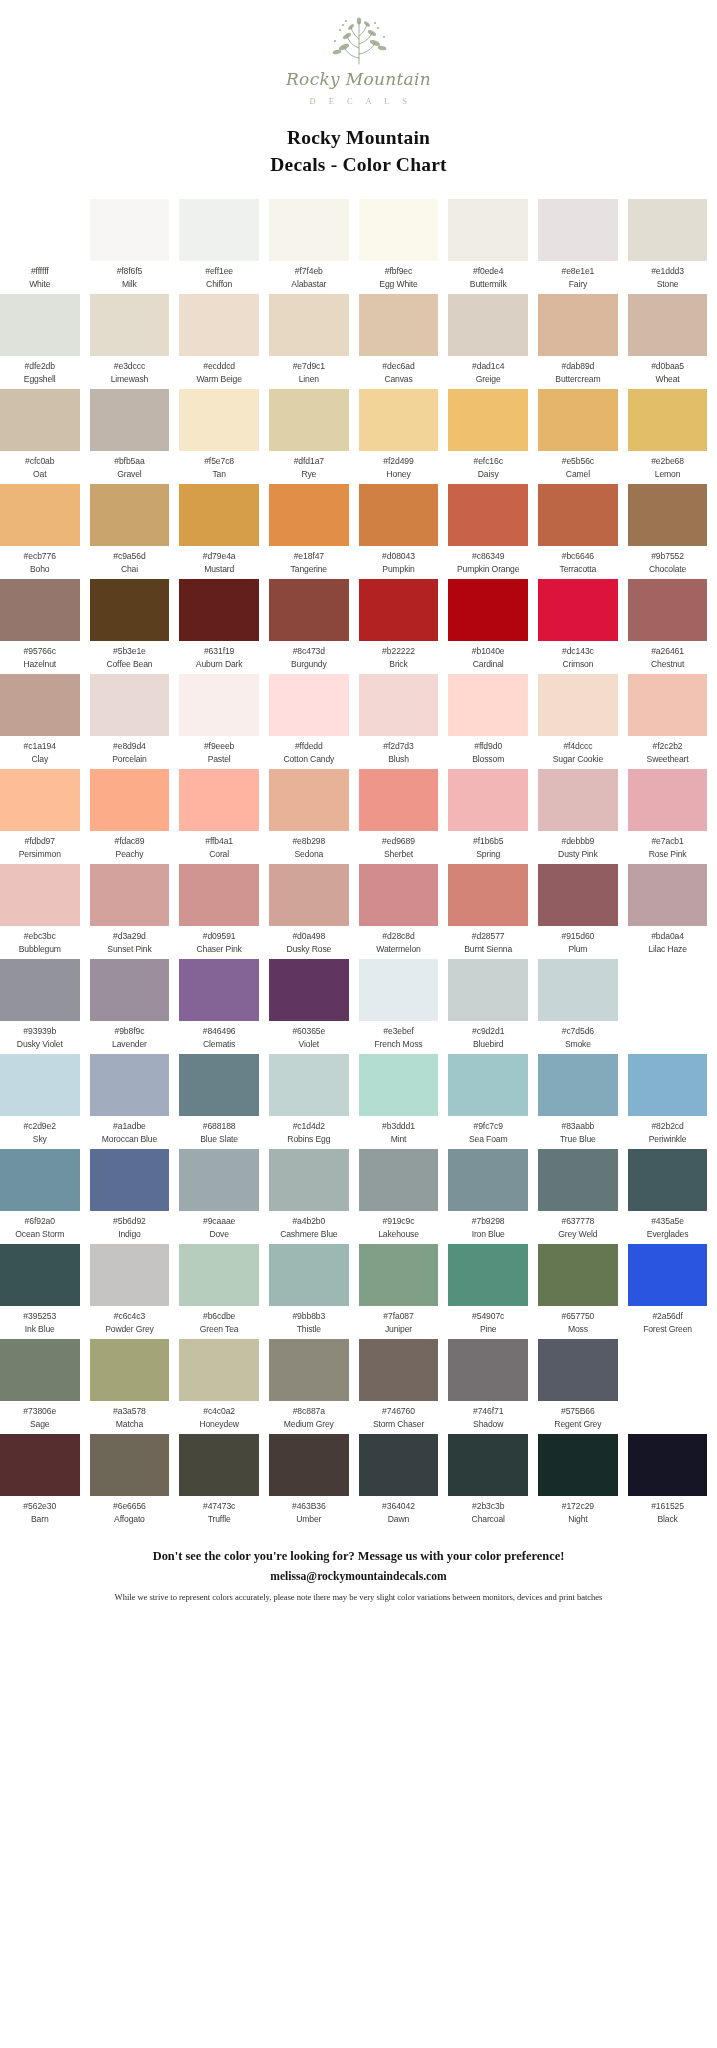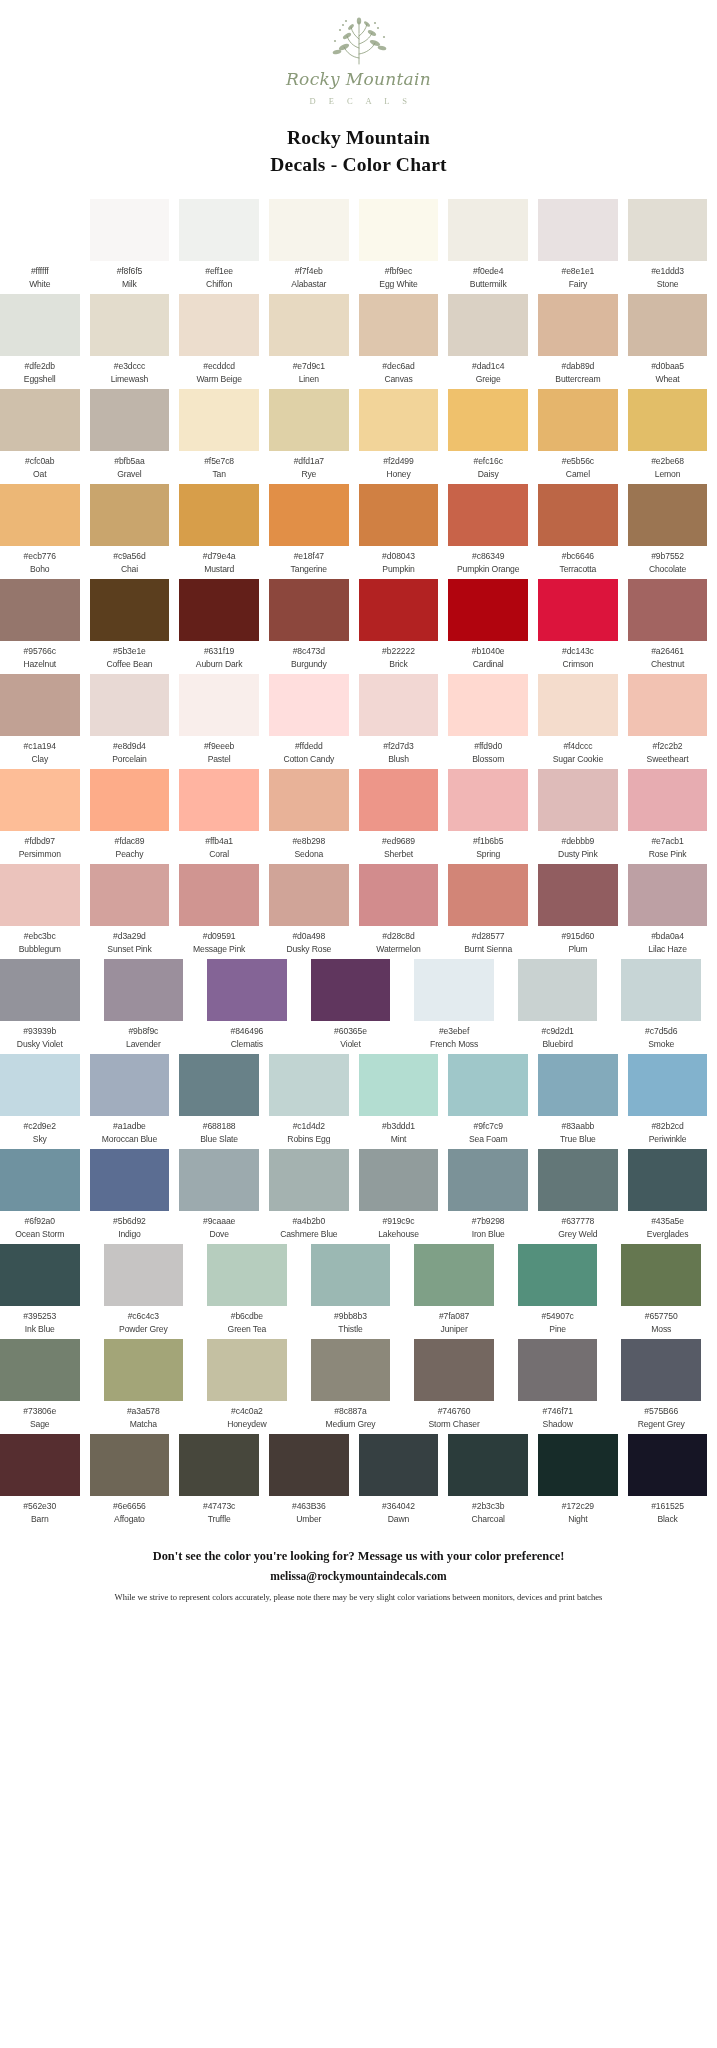--- a/index.html
+++ b/index.html
@@ -63,21 +63,21 @@
   }
   .chart-title .line2 { display: block; }
 
   
   .grid {
     margin-top: 20px;
     padding: 0 0 0 0;
   }
   .row {
     display: flex;
-    justify-content: space-between;
+    justify-content: flex-start;
     align-items: flex-start;
     width: 717px;
     margin-bottom: 4px;
   }
   .cell {
     width: 79.5px;
     margin-right: 10.2px;
     text-align: center;
     box-sizing: border-box;
   }
@@ -484,21 +484,21 @@
           <div class="cell-name">Bubblegum</div>
         </div>
         <div class="cell">
           <div class="swatch" style="background: rgb(211, 162, 157);"></div>
           <div class="cell-hex">#d3a29d</div>
           <div class="cell-name">Sunset Pink</div>
         </div>
         <div class="cell">
           <div class="swatch" style="background: rgb(208, 149, 145);"></div>
           <div class="cell-hex">#d09591</div>
-          <div class="cell-name">Message Pink</div>
+          <div class="cell-name">Chaser Pink</div>
         </div>
         <div class="cell">
           <div class="swatch" style="background: rgb(208, 164, 152);"></div>
           <div class="cell-hex">#d0a498</div>
           <div class="cell-name">Dusky Rose</div>
         </div>
         <div class="cell">
           <div class="swatch" style="background: rgb(210, 140, 141);"></div>
           <div class="cell-hex">#d28c8d</div>
           <div class="cell-name">Watermelon</div>
@@ -668,20 +668,25 @@
         </div>
         <div class="cell">
           <div class="swatch" style="background: rgb(84, 144, 124);"></div>
           <div class="cell-hex">#54907c</div>
           <div class="cell-name">Pine</div>
         </div>
         <div class="cell">
           <div class="swatch" style="background: rgb(101, 119, 80);"></div>
           <div class="cell-hex">#657750</div>
           <div class="cell-name">Moss</div>
+        </div>
+        <div class="cell">
+          <div class="swatch" style="background: rgb(42, 86, 223);"></div>
+          <div class="cell-hex">#2a56df</div>
+          <div class="cell-name">Forest Green</div>
         </div>
       </div>
       <div class="row">
         <div class="cell">
           <div class="swatch" style="background: rgb(115, 128, 110);"></div>
           <div class="cell-hex">#73806e</div>
           <div class="cell-name">Sage</div>
         </div>
         <div class="cell">
           <div class="swatch" style="background: rgb(163, 165, 120);"></div>

